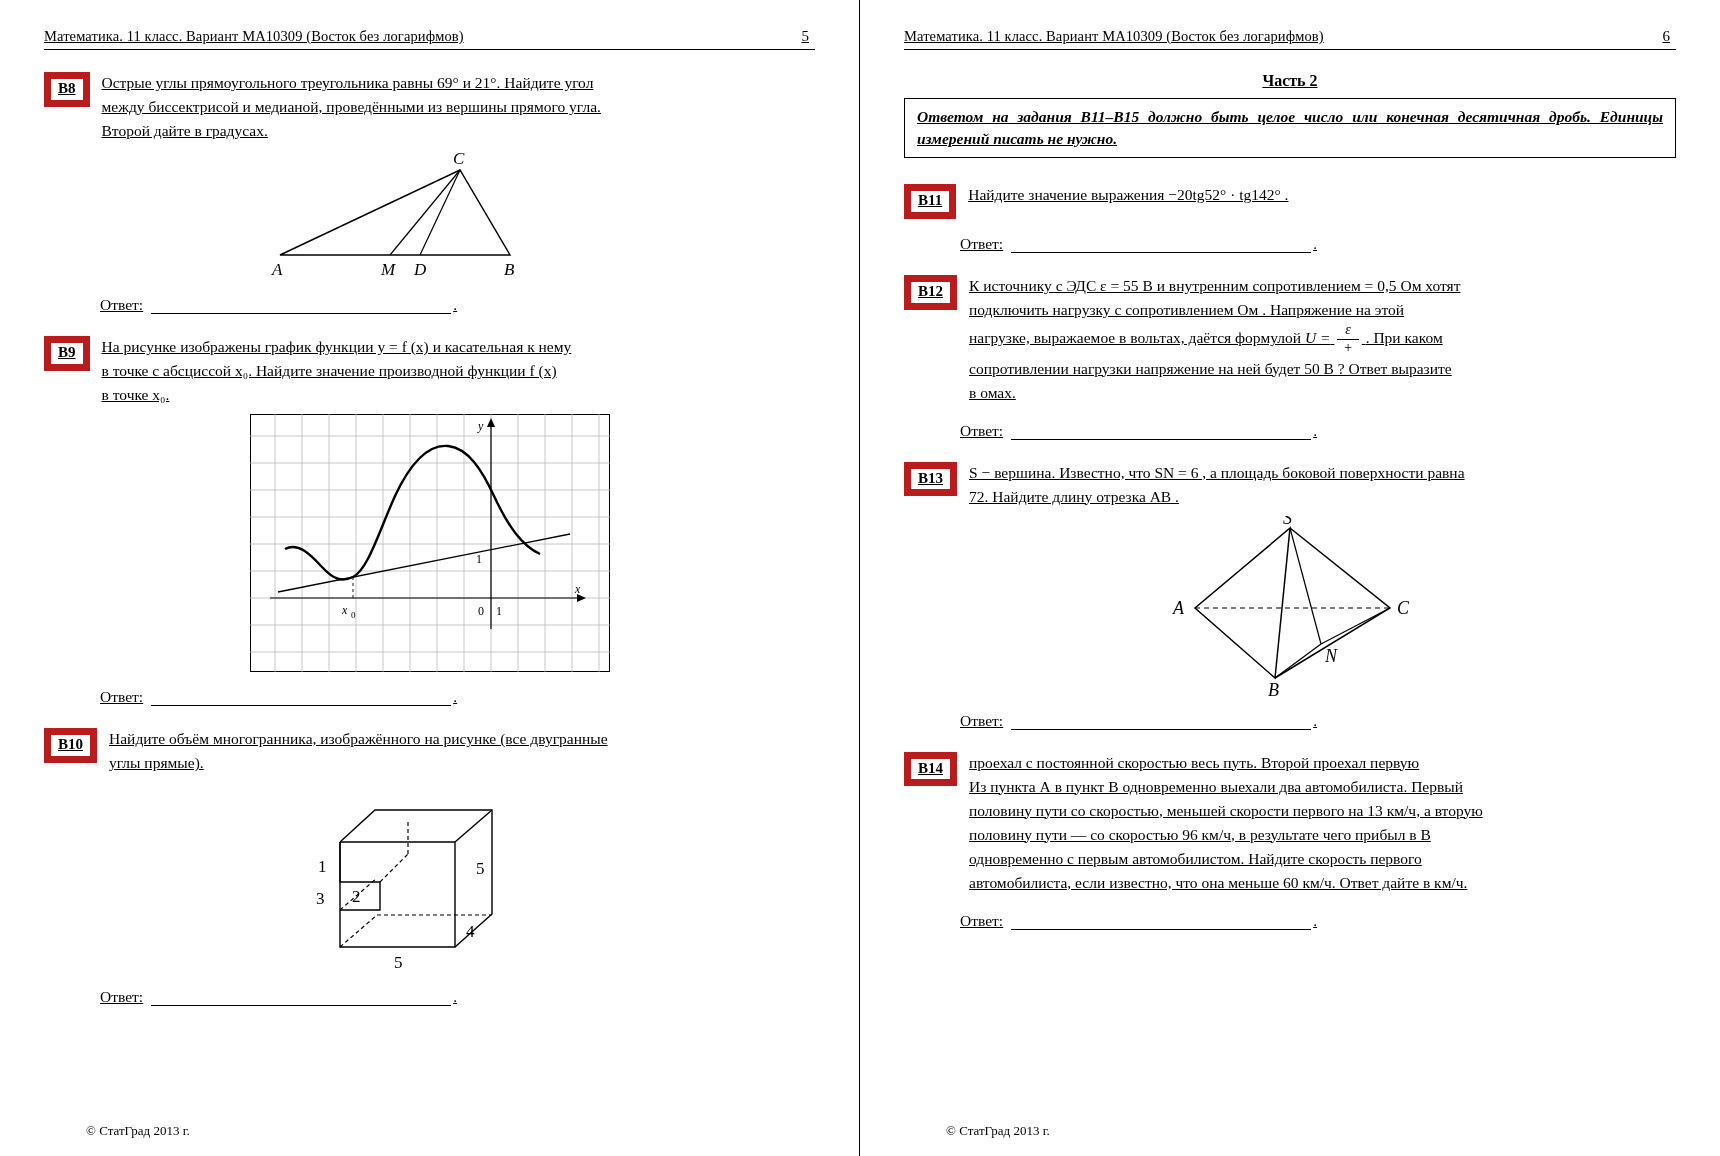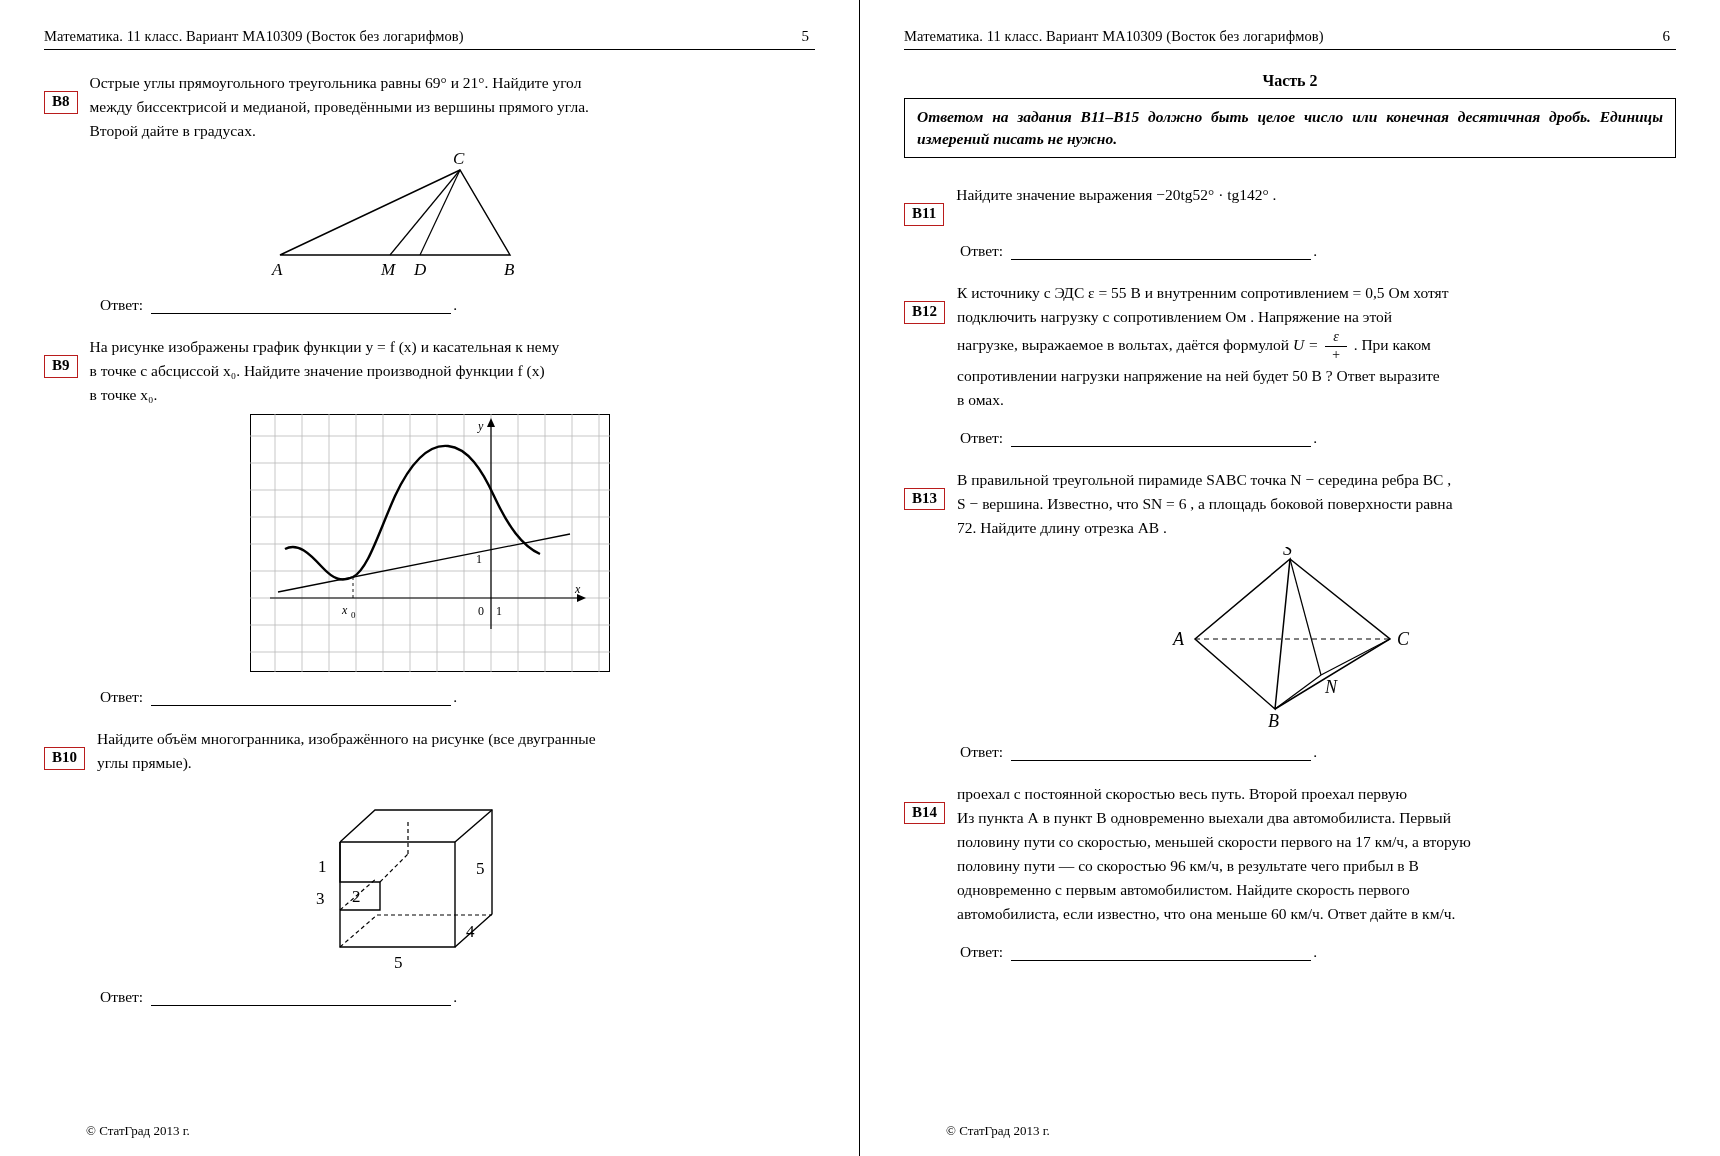--- a/index.html
+++ b/index.html
@@ -15,20 +15,21 @@
     overflow: hidden;
   }
   .page-wrap {
     display: flex;
     width: 1720px; height: 1156px;
   }
   .page {
     position: relative;
     width: 860px; height: 1156px;
     padding: 28px 44px 0 44px;
+    text-decoration: underline;
   }
   .page.left { border-right: 1px solid #000; }
   .pg-header {
     display: flex;
     align-items: baseline;
     justify-content: space-between;
     font-size: 14.5px;
     padding-bottom: 4px;
     border-bottom: 1px solid #000;
     margin-bottom: 22px;
@@ -36,27 +37,27 @@
   .pg-header .title { letter-spacing: 0.1px; }
   .pg-header .num { font-size: 15px; padding-right: 6px; }
 
   .task {
     display: flex;
     align-items: flex-start;
     margin-bottom: 6px;
   }
   .task-code {
     flex: 0 0 auto;
-    border: 1px solid #b91c1c;
+    border: 7px solid #b91c1c;
     font-size: 15px;
     font-weight: bold;
     font-family: "Liberation Serif", serif;
     padding: 2px 7px 3px 7px;
     margin-right: 12px;
-    margin-top: 19px;
+    margin-top: 0;
     line-height: 1.05;
   }
   .task-body {
     flex: 1 1 auto;
     font-size: 15.5px;
     line-height: 1.42;
     text-align: justify;
   }
   .task-body p { margin: 0 0 2px 0; }
   .answer-line {
@@ -293,21 +294,20 @@
     </div>
     <div class="answer-line">
       <span class="lbl">Ответ:</span>
       <span class="rule"></span>
       <span class="dot">.</span>
     </div>
 
     <div class="task">
       <div class="task-code">В13</div>
       <div class="task-body">
-        <p>В правильной треугольной пирамиде SABC точка N − середина ребра BC ,</p>
         <p>S − вершина. Известно, что SN = 6 , а площадь боковой поверхности равна</p>
         <p>72. Найдите длину отрезка AB .</p>
       </div>
     </div>
 
     <div class="figure">
       <svg width="330" height="180" viewBox="0 0 330 180">
         <polygon points="165,12 70,92 150,162" fill="none" stroke="#000" stroke-width="1.5"></polygon>
         <polyline points="165,12 265,92 150,162" fill="none" stroke="#000" stroke-width="1.5"></polyline>
         <line x1="70" y1="92" x2="265" y2="92" stroke="#000" stroke-width="1.1" stroke-dasharray="5,4"></line>
@@ -326,21 +326,21 @@
       <span class="lbl">Ответ:</span>
       <span class="rule"></span>
       <span class="dot">.</span>
     </div>
 
     <div class="task">
       <div class="task-code">В14</div>
       <div class="task-body">
         <p>проехал с постоянной скоростью весь путь. Второй проехал первую</p>
         <p>Из пункта А в пункт В одновременно выехали два автомобилиста. Первый</p>
-        <p>половину пути со скоростью, меньшей скорости первого на 17 км/ч, а вторую</p>
+        <p>половину пути со скоростью, меньшей скорости первого на 13 км/ч, а вторую</p>
         <p>половину пути — со скоростью 96 км/ч, в результате чего прибыл в В</p>
         <p>одновременно с первым автомобилистом. Найдите скорость первого</p>
         <p>автомобилиста, если известно, что она меньше 60 км/ч. Ответ дайте в км/ч.</p>
       </div>
     </div>
     <div class="answer-line">
       <span class="lbl">Ответ:</span>
       <span class="rule"></span>
       <span class="dot">.</span>
     </div>

